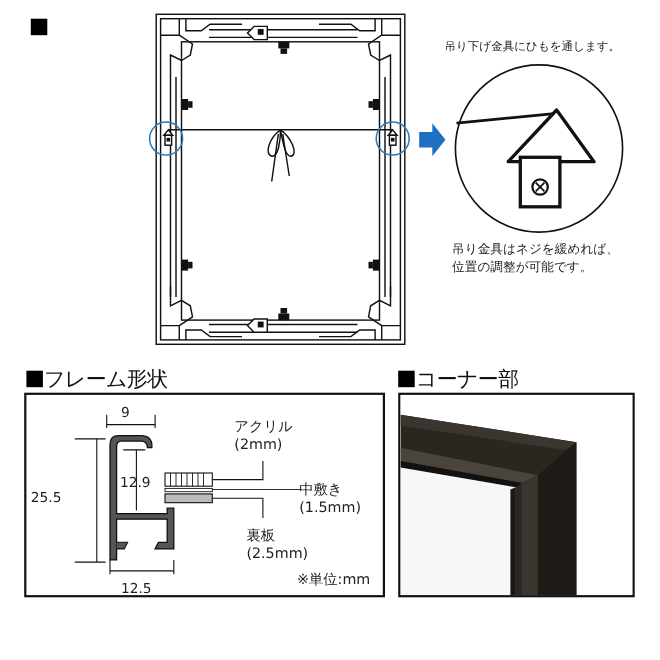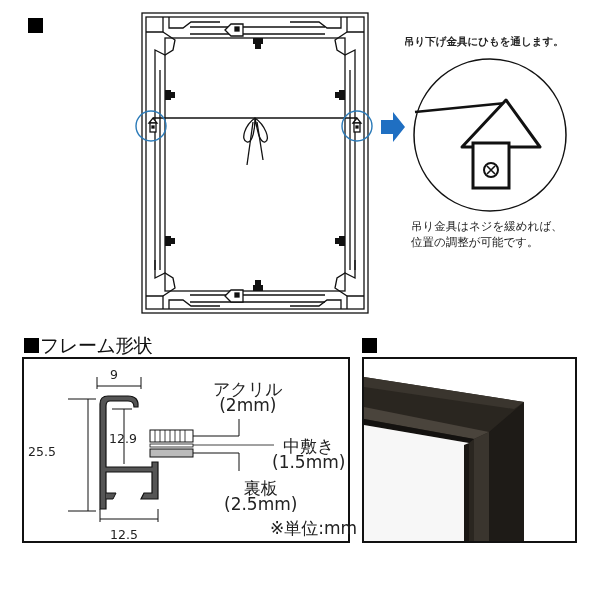--- a/index.html
+++ b/index.html
@@ -1,24 +1,24 @@
 <!DOCTYPE html>
 <html><head>
 <meta charset="utf-8">
 <style>
   html,body{margin:0;padding:0;background:#fff;}
   body{width:600px;height:600px;position:relative;overflow:hidden;font-family:"DejaVu Sans","Liberation Sans",sans-serif;color:#111;}
   .abs{position:absolute;}
   .sec-title{font-size:19px;line-height:22px;white-space:nowrap;letter-spacing:-0.5px;}
   .sq{display:inline-block;width:15px;height:15px;background:#000;margin-right:1px;vertical-align:-1px;}
-  .note{font-size:10.5px;white-space:nowrap;color:#222;font-weight:bold;}
+  .note{font-size:10.5px;white-space:nowrap;color:#222;}
   .note-bold{font-size:11.5px;font-weight:normal;line-height:16px;white-space:nowrap;color:#222;}
   .box{border:2px solid #111;box-sizing:border-box;background:#fff;}
   .lbl{font-size:12.5px;white-space:nowrap;color:#222;}
-  .lbl-sm{font-size:17px;white-space:nowrap;color:#222;text-align:center;line-height:16px;}
+  .lbl-sm{font-size:13px;white-space:nowrap;color:#222;text-align:left;line-height:16px;}
 </style>
 </head>
 <body>
 
 <div class="abs sec-title" style="left:28px;top:14px;">
   <span class="sq"></span>
 </div>
 
 <svg class="abs" style="left:125px;top:10px;" width="260" height="310" viewBox="0 0 260 310" fill="none" stroke="#111" stroke-width="1.3">
 
@@ -170,21 +170,21 @@
   <div>中敷き</div>
   <div>(1.5mm)</div>
 </div>
 <div class="abs lbl-sm" style="left:224px;top:480px;">
   <div>裏板</div>
   <div>(2.5mm)</div>
 </div>
 <div class="abs lbl-sm" style="left:270px;top:520px;font-weight:normal;">※単位:mm</div>
 
 <div class="abs sec-title" style="left:362px;top:334px;">
-  <span class="sq"></span>
+  <span class="sq"></span><span>コーナー部</span>
 </div>
 
 <div class="abs box" style="left:362px;top:357px;width:215px;height:186px;overflow:hidden;">
   <svg width="211" height="182" viewBox="0 0 211 182">
     <rect x="0" y="0" width="211" height="182" fill="#fff"></rect>
 
     <path d="M0 18 L160 43 L160 182 L0 182 Z" fill="#2a2620"></path>
     <path d="M0 18 L160 43 L150 50 L0 28 Z" fill="#3a352e"></path>
 
     <path d="M160 43 L160 182 L125 182 L125 73 Z" fill="#1e1b17"></path>

